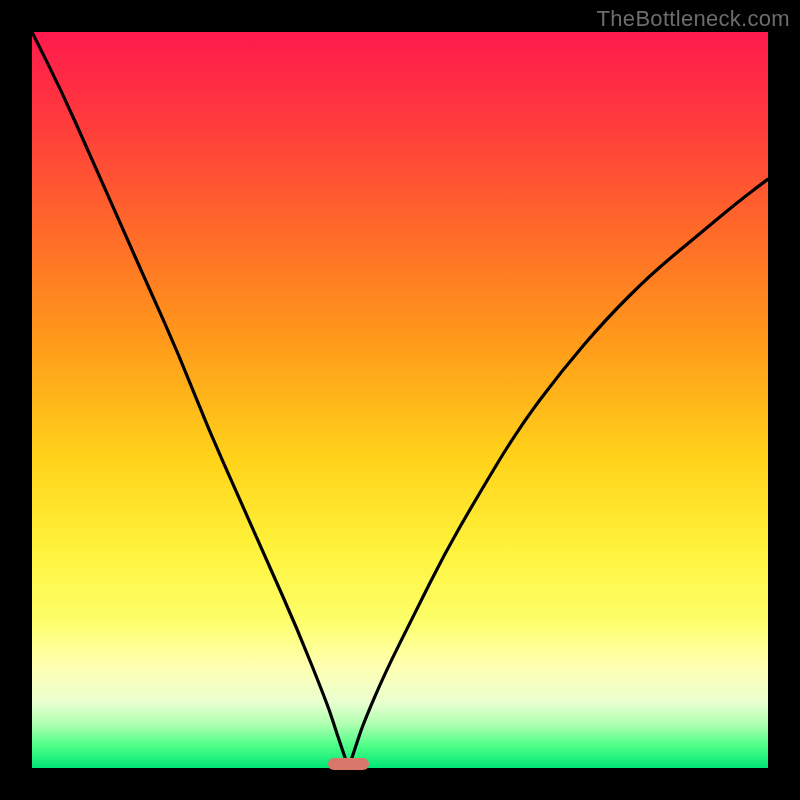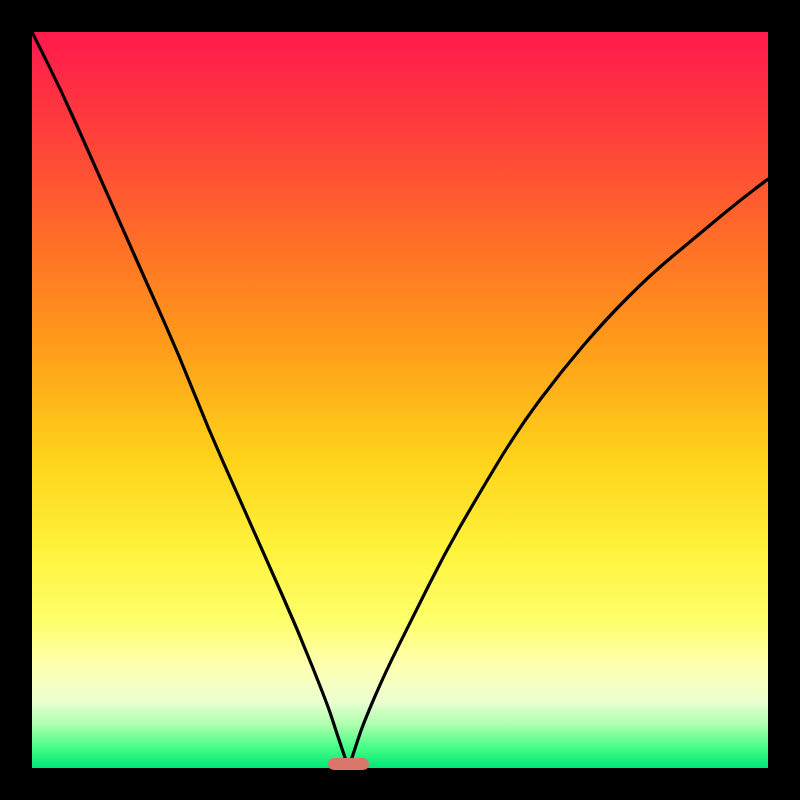--- a/index.html
+++ b/index.html
@@ -69,13 +69,14 @@
 <body>
 
 <div class="frame">
   <div class="plot-area">
     <svg class="curves" viewBox="0 0 736 736" preserveAspectRatio="none">
       <path d="M 0.0 0.0 Q 0.0 0.0 14.7 29.4 Q 29.4 58.9 44.2 92.0 Q 58.9 125.1 73.6 158.2 Q 88.3 191.4 103.0 224.5 Q 117.8 257.6 132.5 290.7 Q 147.2 323.8 161.9 360.6 Q 176.6 397.4 191.4 430.6 Q 206.1 463.7 220.8 496.8 Q 235.5 529.9 250.2 563.0 Q 265.0 596.2 279.7 633.0 Q 294.4 669.8 298.1 680.8 Q 301.8 691.8 305.4 702.9 Q 309.1 713.9 312.8 725.0 T 316.5 736.0" fill="none" stroke="#000" stroke-width="3.2" stroke-linecap="round"></path>
       <path d="M 316.5 736.0 Q 316.5 736.0 320.2 725.0 Q 323.8 713.9 327.5 702.9 Q 331.2 691.8 342.2 666.1 Q 353.3 640.3 368.0 610.9 Q 382.7 581.4 397.4 552.0 Q 412.2 522.6 426.9 496.8 Q 441.6 471.0 463.7 434.2 Q 485.8 397.4 507.8 368.0 Q 529.9 338.6 552.0 312.8 Q 574.1 287.0 596.2 265.0 Q 618.2 242.9 640.3 224.5 Q 662.4 206.1 684.5 187.7 Q 706.6 169.3 721.3 158.2 T 736.0 147.2" fill="none" stroke="#000" stroke-width="3.2" stroke-linecap="round"></path>
     </svg>
     <div class="marker" style="left: 296.24px; top: 726.432px; width: 40.48px; height: 11.776px;"></div>
   </div>
+  <div class="watermark">TheBottleneck.com</div>
 </div>
 
 </body></html>

